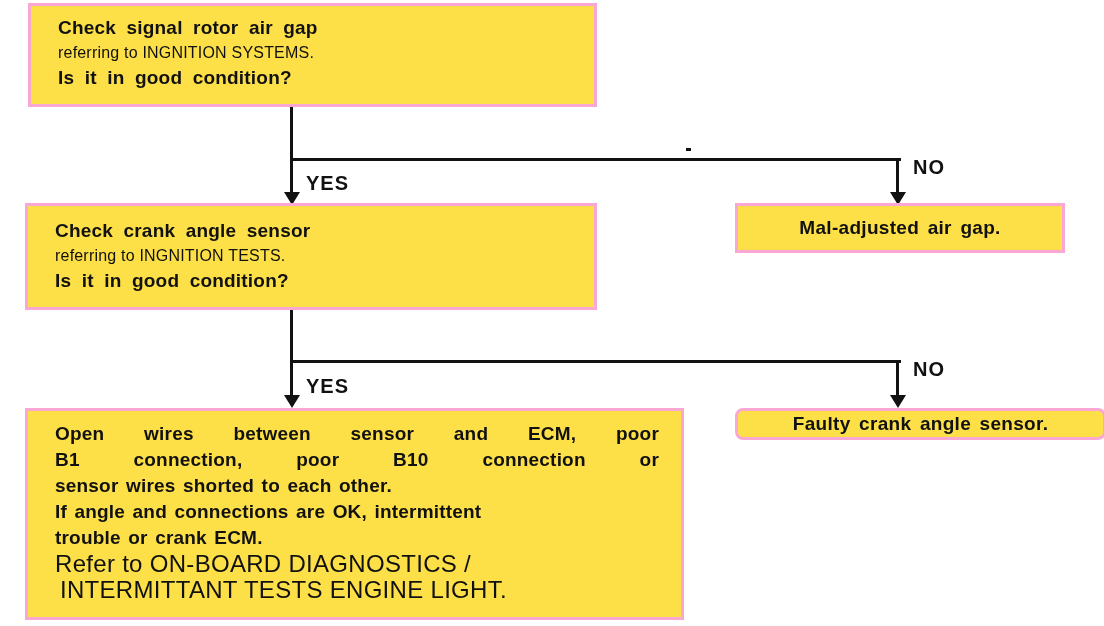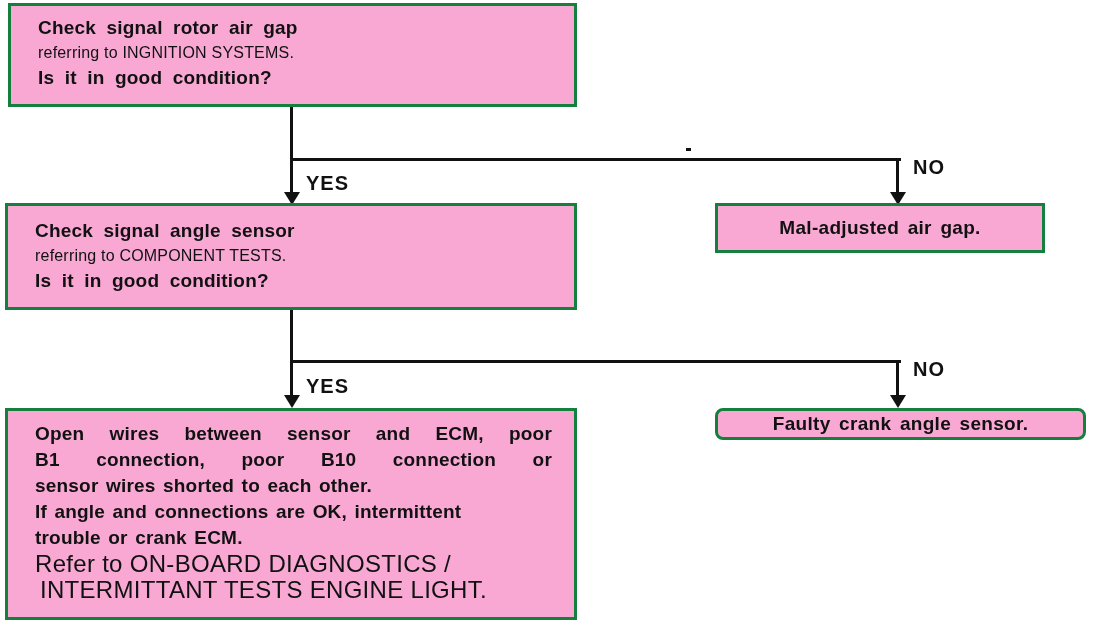--- a/index.html
+++ b/index.html
@@ -1,22 +1,23 @@
 <!DOCTYPE html>
 <html><head>
 <meta charset="utf-8">
 <style>
   html, body { margin:0; padding:0; background:#ffffff; }
   .canvas {
     position:relative; width:1104px; height:626px; background:#ffffff;
     font-family:"Liberation Sans", sans-serif; color:#111111; overflow:hidden;
   }
   .fbox {
-    position:absolute; border:3px solid #15803d; background:#f9a8d4;
+    position:absolute; border:3px solid #f9a8d4; background:#fde047;
     box-sizing:border-box;
+    margin-left:20px;
   }
   .fbox .pad { padding:9px 20px 0 27px; }
   .line-main { font-size:19px; font-weight:700; line-height:26px; word-spacing:5px; letter-spacing:0.2px; white-space:nowrap; }
   .line-ref  { font-size:16px; font-weight:400; line-height:24px; letter-spacing:0.2px; white-space:nowrap; }
   .line-just { white-space:normal; text-align:justify; text-align-last:justify; word-spacing:0; }
   .line-ref-big { font-size:24px; font-weight:400; line-height:26px; letter-spacing:0.3px; white-space:nowrap; }
   .indent { padding-left:5px; }
   .rbox { display:flex; align-items:center; justify-content:center; }
   .rbox-label { font-size:19px; font-weight:700; letter-spacing:0.3px; word-spacing:3px; }
   .hline, .vline { position:absolute; background:#111111; }
@@ -46,40 +47,40 @@
   <div class="vline" style="left:290px; top:158px; width:3px; height:37px;"></div>
   <div class="arrowhead" style="left:284px; top:192px;"></div>
   <div class="branch-label" style="left:306px; top:172px;">YES</div>
   <div class="vline" style="left:896px; top:158px; width:3px; height:37px;"></div>
   <div class="arrowhead" style="left:890px; top:192px;"></div>
   <div class="branch-label" style="left:913px; top:156px;">NO</div>
   <div class="artifact-dot" style="left:686px; top:148px; width:5px; height:3px;"></div>
 
   <div class="fbox" style="left:5px; top:203px; width:572px; height:107px;">
     <div class="pad" style="padding-top:12px;">
-      <div class="line-main">Check signal angle sensor</div>
-      <div class="line-ref">referring to COMPONENT TESTS.</div>
+      <div class="line-main">Check crank angle sensor</div>
+      <div class="line-ref">referring to INGNITION TESTS.</div>
       <div class="line-main">Is it in good condition?</div>
     </div>
   </div>
 
   <div class="fbox rbox" style="left:715px; top:203px; width:330px; height:50px;">
     <div class="rbox-label">Mal-adjusted air gap.</div>
   </div>
 
   <div class="vline" style="left:290px; top:310px; width:3px; height:53px;"></div>
   <div class="hline" style="left:290px; top:360px; width:611px; height:3px;"></div>
   <div class="vline" style="left:290px; top:360px; width:3px; height:37px;"></div>
   <div class="arrowhead" style="left:284px; top:395px;"></div>
   <div class="branch-label" style="left:306px; top:375px;">YES</div>
   <div class="vline" style="left:896px; top:360px; width:3px; height:37px;"></div>
   <div class="arrowhead" style="left:890px; top:395px;"></div>
   <div class="branch-label" style="left:913px; top:358px;">NO</div>
 
-  <div class="fbox" style="left:5px; top:408px; width:572px; height:212px;">
+  <div class="fbox" style="left:5px; top:408px; width:659px; height:212px;">
     <div class="pad" style="padding:10px 22px 0 27px;">
       <div class="line-main line-just">Open wires between sensor and ECM, poor</div>
       <div class="line-main line-just">B1 connection, poor B10 connection or</div>
       <div class="line-main" style="word-spacing:2px;">sensor wires shorted to each other.</div>
       <div class="line-main" style="word-spacing:2px;">If angle and connections are OK, intermittent</div>
       <div class="line-main" style="word-spacing:2px;">trouble or crank ECM.</div>
       <div class="line-ref-big">Refer to ON-BOARD DIAGNOSTICS /</div>
       <div class="line-ref-big indent">INTERMITTANT TESTS ENGINE LIGHT.</div>
     </div>
   </div>

